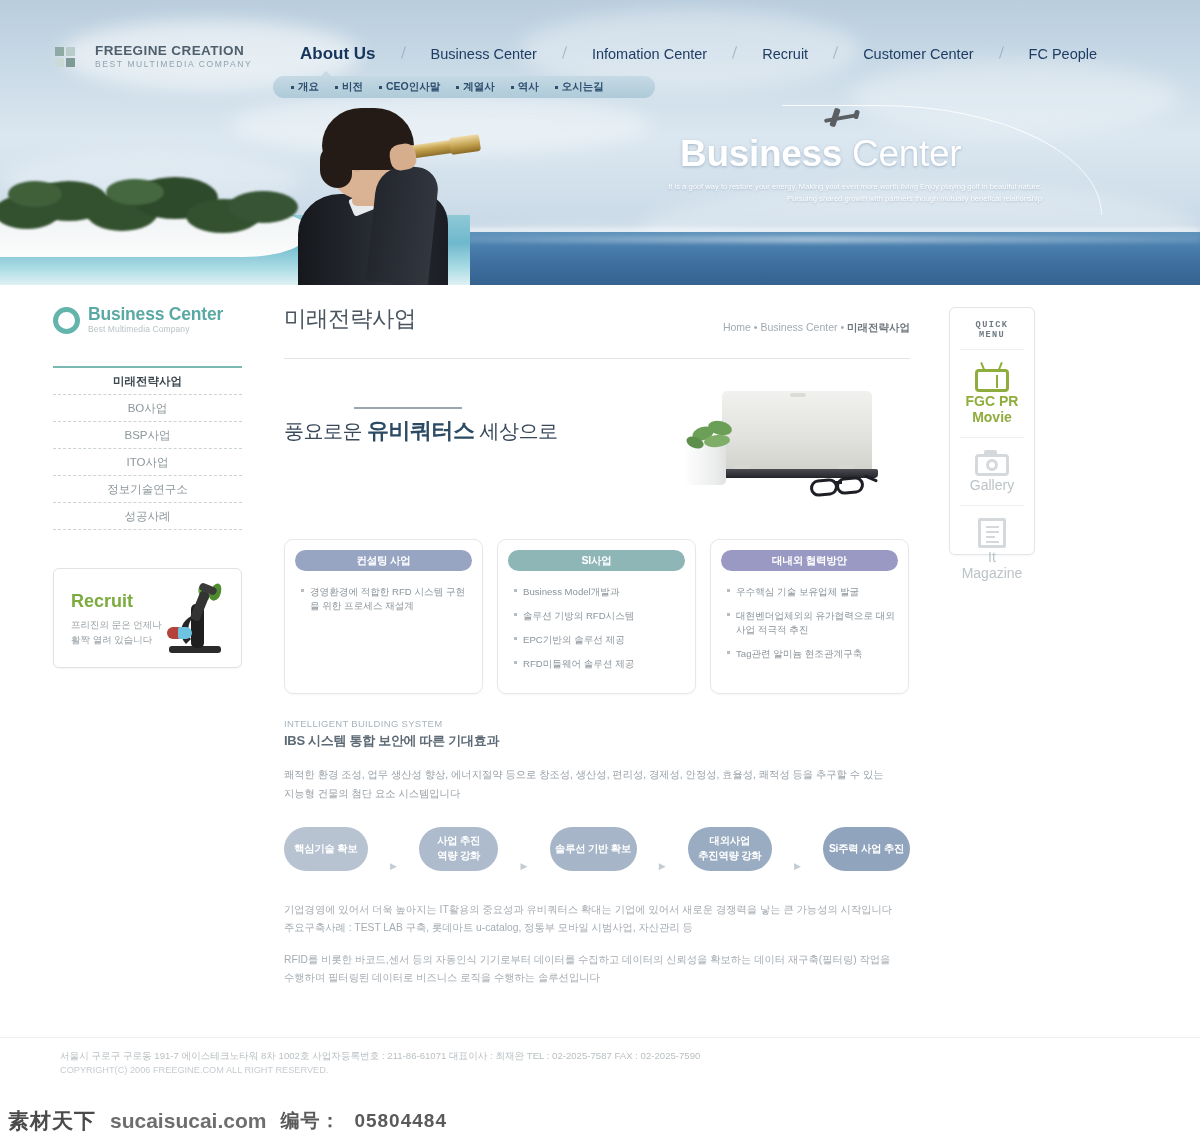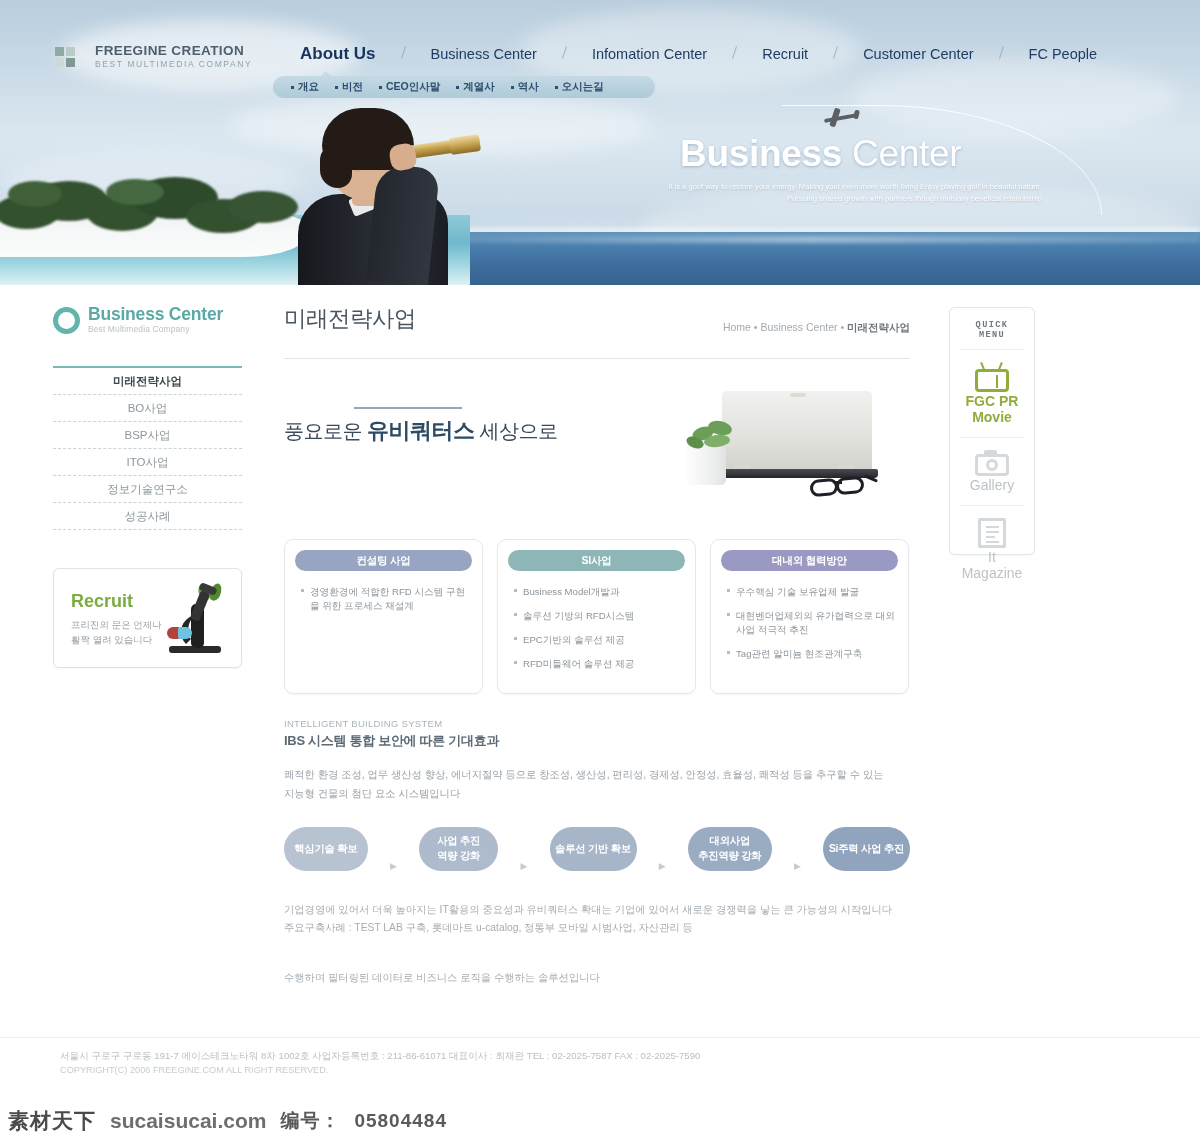--- a/index.html
+++ b/index.html
@@ -577,21 +577,21 @@
         <span>Si주력 사업 추진</span>
       </div>
     </div>
 
     <div class="closing">
       <p class="g1">
         <span>기업경영에 있어서 더욱 높아지는 IT활용의 중요성과 유비쿼터스 확대는 기업에 있어서 새로운 경쟁력을 낳는 큰 가능성의 시작입니다</span><br>
         <span>주요구축사례 : TEST LAB 구축, 롯데마트 u-catalog, 정통부 모바일 시범사업, 자산관리 등</span>
       </p>
       <p class="g2">
-        <br>
+        <span>RFID를 비롯한 바코드,센서 등의 자동인식 기기로부터 데이터를 수집하고 데이터의 신뢰성을 확보하는 데이터 재구축(필터링) 작업을</span><br>
         <span>수행하며 필터링된 데이터로 비즈니스 로직을 수행하는 솔루션입니다</span>
       </p>
     </div>
   </div>
 
   <div class="quick">
     <div class="qh">QUICK MENU</div>
 
     <div class="qitem on">
       <div class="tv-icon">

